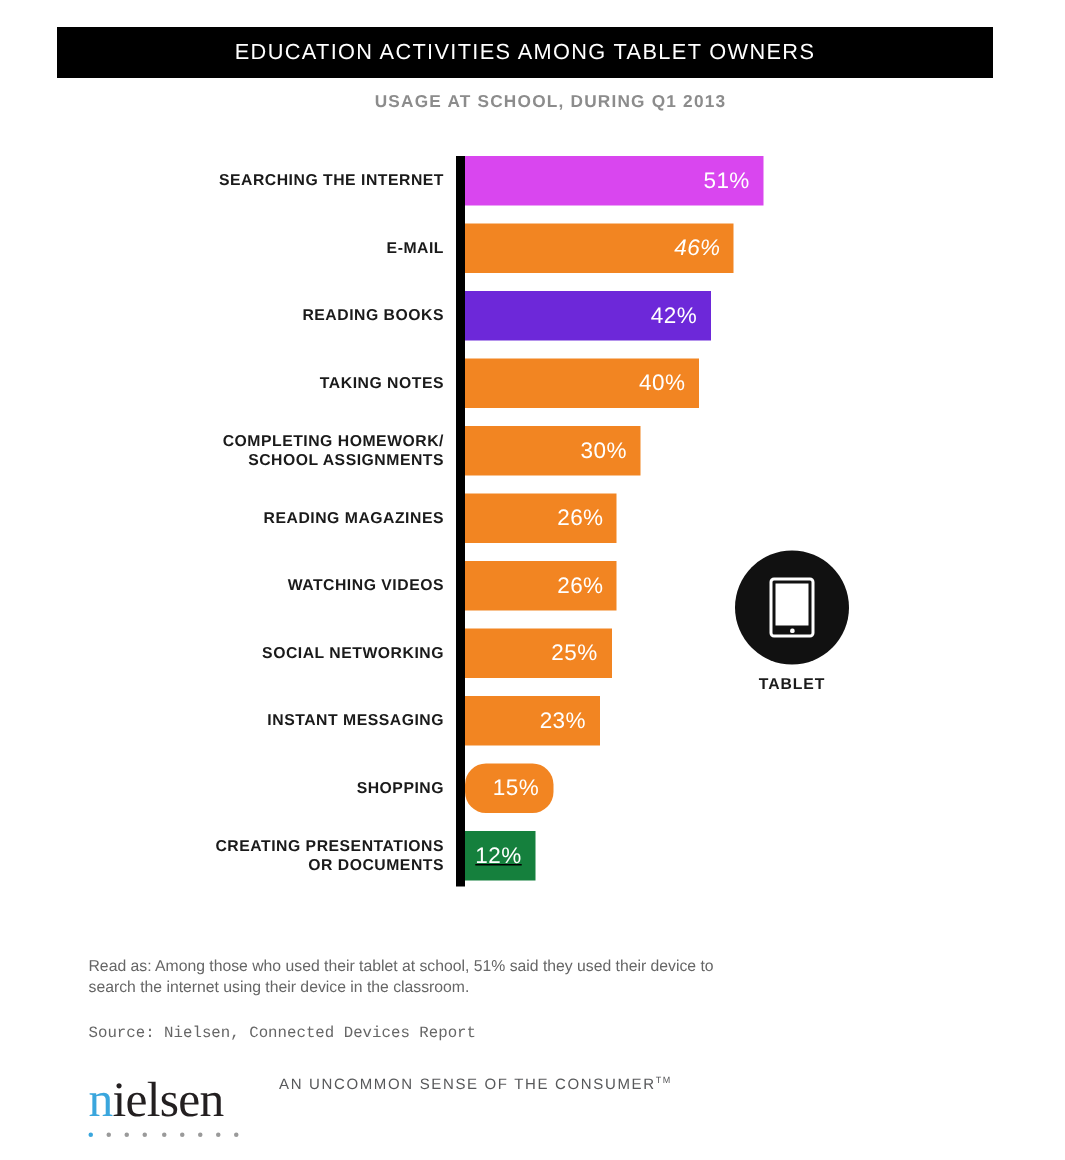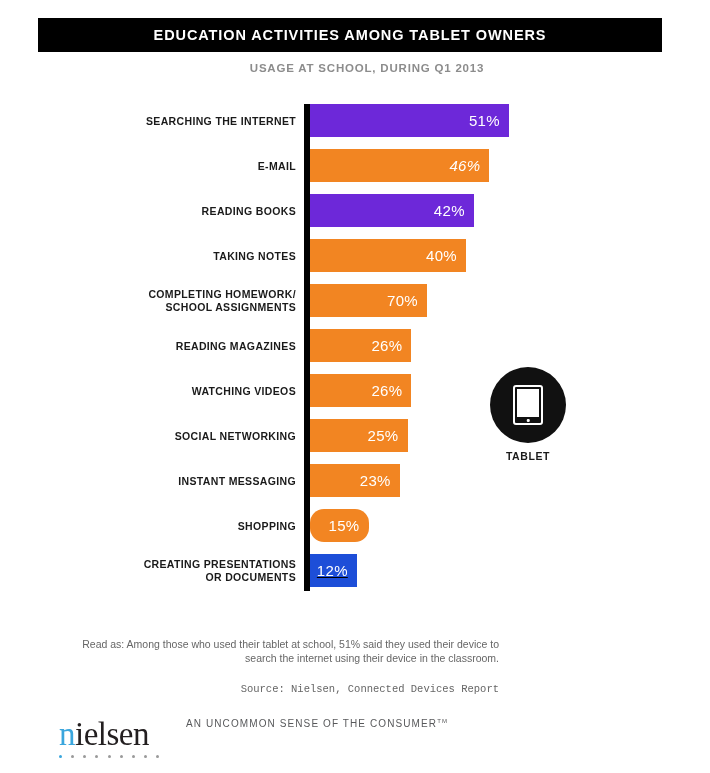--- a/index.html
+++ b/index.html
@@ -23,21 +23,21 @@
     width: 624px;
     height: 34px;
     background: #000000;
     display: flex;
     align-items: center;
     justify-content: center;
   }
   .title-text {
     color: #ffffff;
     font-size: 14.5px;
-    font-weight: bold;
+    font-weight: normal;
     letter-spacing: 0.9px;
   }
 
   .subtitle {
     position: absolute;
     left: 12px;
     top: 62px;
     width: 710px;
     text-align: center;
     color: #8c8c8c;
@@ -158,21 +158,20 @@
     color: #1a1a1a;
     letter-spacing: 0.6px;
   }
 
   
   .footnotes {
     position: absolute;
     left: 59px;
     top: 637px;
     width: 440px;
-    text-align: right;
   }
   .read-as {
     color: #666666;
     font-size: 10.5px;
     line-height: 14px;
   }
   .source {
     color: #666666;
     font-size: 10.5px;
     margin-top: 18px;
@@ -237,21 +236,21 @@
   <span class="title-text">EDUCATION ACTIVITIES AMONG TABLET OWNERS</span>
 </div>
 
 <div class="subtitle">USAGE AT SCHOOL, DURING Q1 2013</div>
 
 <div class="chart">
   <div class="axis-line"></div>
   <div class="rows" id="bar-rows">
       <div class="row">
         <div class="row-label">SEARCHING THE INTERNET</div>
-        <div class="bar" style="width: 198.9px; background: #6d28d9; justify-content: flex-end;">
+        <div class="bar" style="width: 198.9px; background: #d946ef; justify-content: flex-end;">
           <span class="bar-value">51%</span>
         </div>
       </div>
       <div class="row">
         <div class="row-label">E-MAIL</div>
         <div class="bar" style="width: 179.4px; background: rgb(242, 133, 34); font-style: italic;">
           <span class="bar-value">46%</span>
         </div>
       </div>
       <div class="row">
@@ -263,21 +262,21 @@
       <div class="row">
         <div class="row-label">TAKING NOTES</div>
         <div class="bar" style="width: 156px; background: rgb(242, 133, 34);">
           <span class="bar-value">40%</span>
         </div>
       </div>
       <div class="row">
         <div class="row-label">COMPLETING HOMEWORK/
 SCHOOL ASSIGNMENTS</div>
         <div class="bar" style="width: 117px; background: rgb(242, 133, 34);">
-          <span class="bar-value">70%</span>
+          <span class="bar-value">30%</span>
         </div>
       </div>
       <div class="row">
         <div class="row-label">READING MAGAZINES</div>
         <div class="bar" style="width: 101.4px; background: rgb(242, 133, 34);">
           <span class="bar-value">26%</span>
         </div>
       </div>
       <div class="row">
         <div class="row-label">WATCHING VIDEOS</div>
@@ -299,21 +298,21 @@
       </div>
       <div class="row">
         <div class="row-label">SHOPPING</div>
         <div class="bar" style="width: 58.5px; background: rgb(242, 133, 34); border-radius: 14px;">
           <span class="bar-value">15%</span>
         </div>
       </div>
       <div class="row">
         <div class="row-label">CREATING PRESENTATIONS
 OR DOCUMENTS</div>
-        <div class="bar" style="width: 46.8px; background: #1d4ed8; text-decoration: underline;">
+        <div class="bar" style="width: 46.8px; background: #15803d; text-decoration: underline;">
           <span class="bar-value">12%</span>
         </div>
       </div>
     </div>
 </div>
 
 <div class="badge">
   <div class="badge-circle">
     <div class="tablet-icon">
       <div class="tablet-screen"></div>

